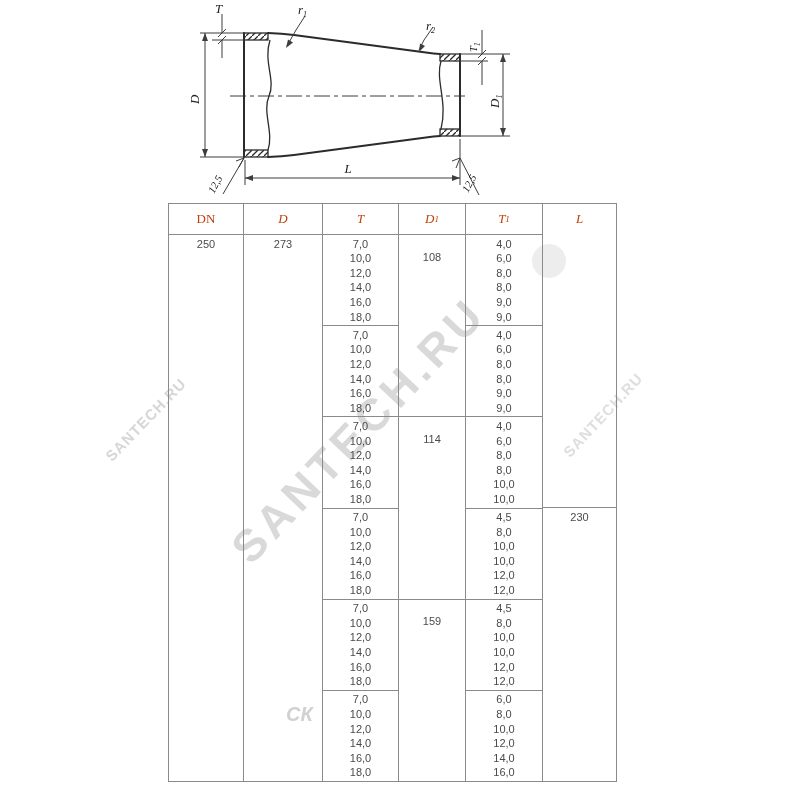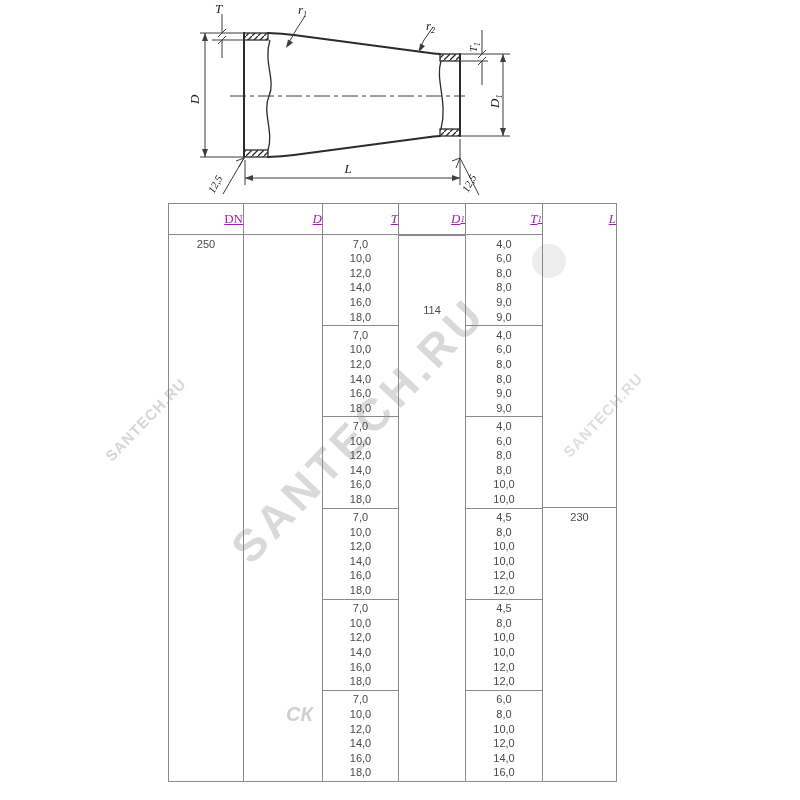--- a/index.html
+++ b/index.html
@@ -18,22 +18,22 @@
   .svgsub{font-size:8px;}
 
   
   .dims-table{position:absolute;left:168px;top:203px;width:449px;height:579px;
               border:1px solid #8a8a8a;display:flex;box-sizing:border-box;
               font-size:11px;color:#4a4a4a;}
   .tcol{display:flex;flex-direction:column;box-sizing:border-box;}
   .tcol + .tcol{border-left:1px solid #8a8a8a;}
   .w-dn{width:74px;} .w-d{width:79px;} .w-t{width:76px;}
   .w-d1{width:67px;} .w-t1{width:77px;} .w-l{flex:1;}
-  .thead{height:30px;flex:none;display:flex;align-items:center;justify-content:flex-end;
-         font-family:"Liberation Serif",serif;font-style:italic;font-size:13px;color:#a21caf;text-decoration:underline;}
+  .thead{height:30px;flex:none;display:flex;align-items:center;justify-content:center;
+         font-family:"Liberation Serif",serif;font-style:italic;font-size:13px;color:#c2410c;}
   .thead.up{font-style:normal;}
   .thead sub{font-size:9px;line-height:0;}
   .thead.bb{border-bottom:1px solid #8a8a8a;}
   .col-body{flex:1;display:flex;flex-direction:column;}
   .tgroup{flex:1;display:flex;flex-direction:column;justify-content:space-evenly;
           box-sizing:border-box;padding:1px 0;}
   .tgroup.sep{border-top:1px solid #8a8a8a;}
   .tcell{height:14px;line-height:14px;text-align:center;}
 
   
@@ -199,20 +199,28 @@
           </div>
         </div>
     </div>
     <div class="tcol w-d">
       <div class="thead bb">
         <span>D</span>
           <sub></sub>
       </div>
       <div class="col-body">
           <div class="tgroup">
+            <div class="tcell">273</div>
+            <div class="tcell"></div>
+            <div class="tcell"></div>
+            <div class="tcell"></div>
+            <div class="tcell"></div>
+            <div class="tcell"></div>
+          </div>
+          <div class="tgroup">
             <div class="tcell"></div>
             <div class="tcell"></div>
             <div class="tcell"></div>
             <div class="tcell"></div>
             <div class="tcell"></div>
             <div class="tcell"></div>
           </div>
           <div class="tgroup">
             <div class="tcell"></div>
             <div class="tcell"></div>
@@ -302,22 +310,38 @@
             <div class="tcell">18,0</div>
           </div>
         </div>
     </div>
     <div class="tcol w-d1">
       <div class="thead bb">
         <span>D</span>
           <sub>1</sub>
       </div>
       <div class="col-body">
+          <div class="tgroup">
+            <div class="tcell">108</div>
+            <div class="tcell"></div>
+            <div class="tcell"></div>
+            <div class="tcell"></div>
+            <div class="tcell"></div>
+            <div class="tcell"></div>
+          </div>
           <div class="tgroup sep">
             <div class="tcell">114</div>
+            <div class="tcell"></div>
+            <div class="tcell"></div>
+            <div class="tcell"></div>
+            <div class="tcell"></div>
+            <div class="tcell"></div>
+          </div>
+          <div class="tgroup sep">
+            <div class="tcell">159</div>
             <div class="tcell"></div>
             <div class="tcell"></div>
             <div class="tcell"></div>
             <div class="tcell"></div>
             <div class="tcell"></div>
           </div>
         </div>
     </div>
     <div class="tcol w-t1">
       <div class="thead bb">

